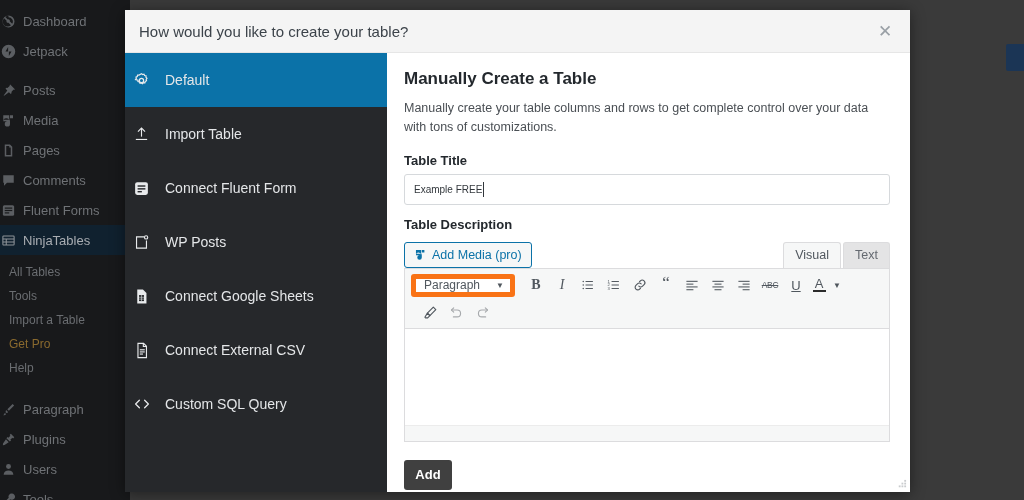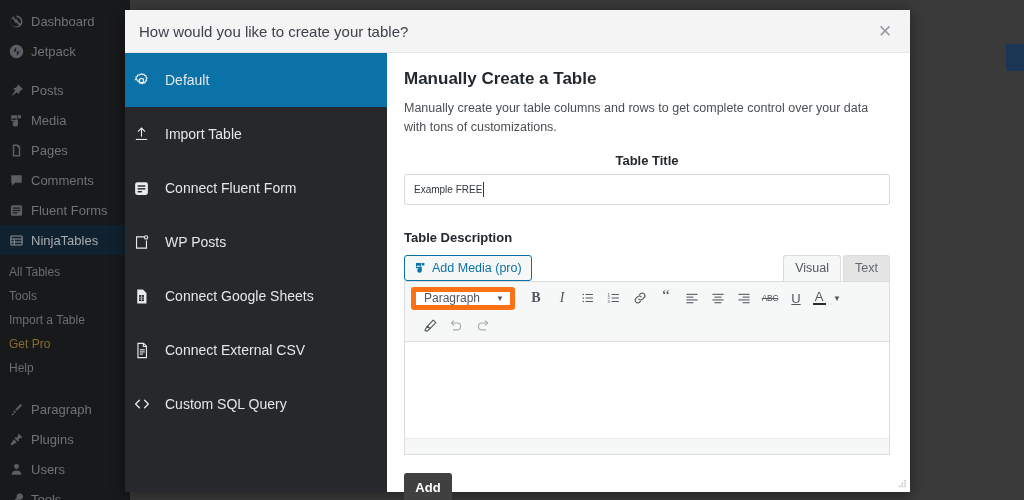--- a/index.html
+++ b/index.html
@@ -31,21 +31,21 @@
     position: absolute; left: 905px; right: 0; height: 1px; background: #4a4a4a;
   }
 
   
   .wp-sidebar {
     position: absolute; left: 0; top: 0; width: 130px; height: 500px;
     background: #18191b; z-index: 5;
   }
   .wp-item {
     display: flex; align-items: center; height: 30px;
-    color: #6f7276; font-size: 13px; padding-left: 9px;
+    color: #6f7276; font-size: 13px; padding-left: 1px;
   }
   .wp-item .wp-ico {
     width: 22px; flex: 0 0 22px; display: flex; align-items: center;
     justify-content: flex-start; color: #5b5e62;
   }
   .wp-item .wp-ico svg { display: block; }
   .wp-item.active { background: #10212f; color: #a9adb2; align-items: center; }
   .wp-item.active .wp-ico { color: #8d9398; }
   .wp-sep { height: 9px; }
   .wp-sub {
@@ -100,21 +100,21 @@
   .ftext {
     width: 486px; height: 31px; border: 1px solid #d6d9dc; border-radius: 3px;
     padding: 0 9px; font-size: 10px; color: #32373c; background: #fff;
     font-family: "Liberation Sans", sans-serif; outline: none;
     display: flex; align-items: center; position: relative;
   }
   .caret {
     display: inline-block; width: 1px; height: 15px; background: #32373c;
     margin-left: 1px;
   }
-  .fgroup { margin-bottom: 25px; text-align: center; }
+  .fgroup { margin-bottom: 12px; }
 
   
   .editor-wrap { width: 486px; }
   .ed-topbar {
     display: flex; align-items: flex-end; height: 30px; position: relative;
   }
   .addmedia {
     display: flex; align-items: center; gap: 5px;
     border: 1px solid #0b72a8; border-radius: 3px; background: #f6f7f7;
     color: #0b72a8; font-size: 12.5px; height: 26px; padding: 0 9px;

